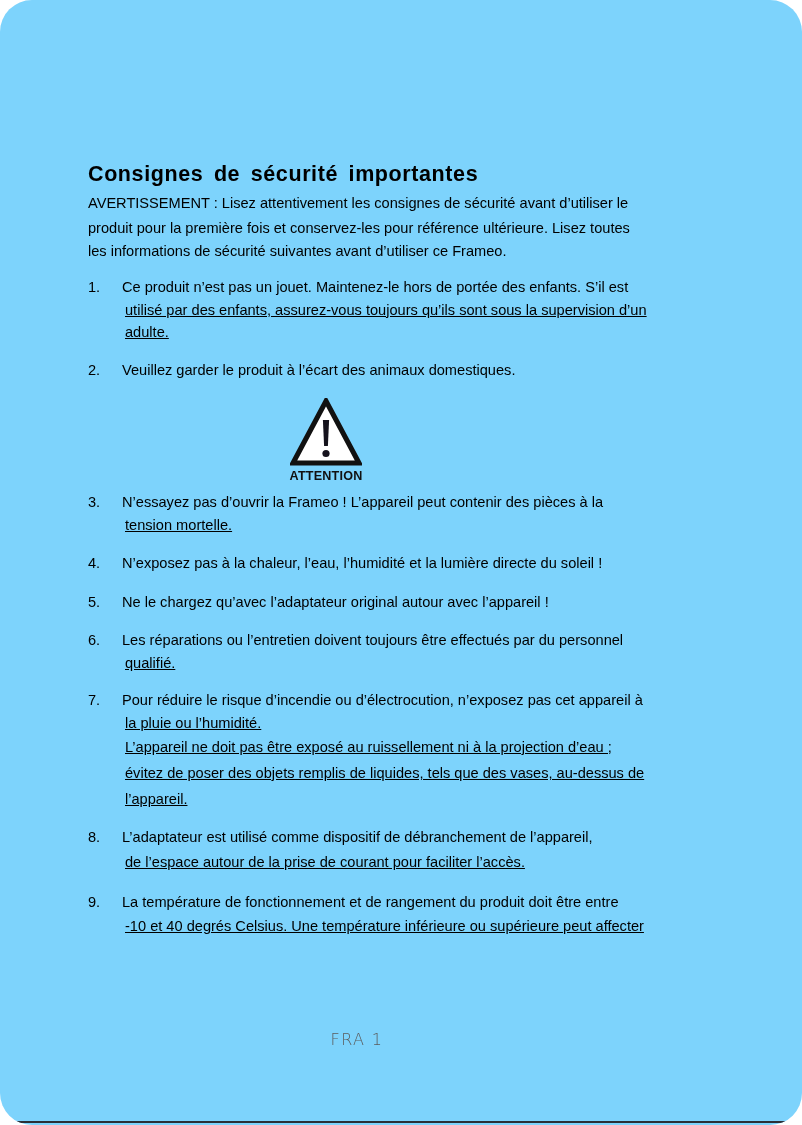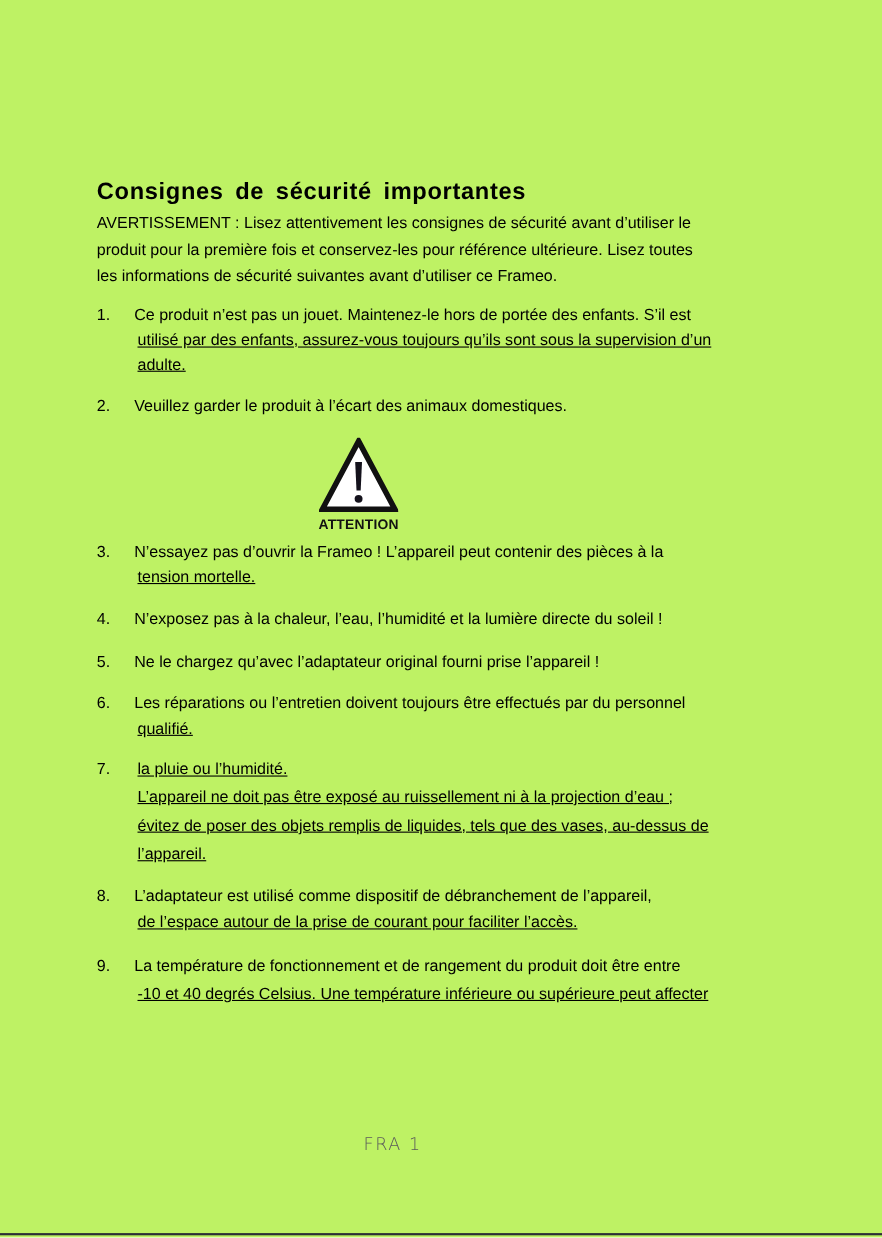--- a/index.html
+++ b/index.html
@@ -4,24 +4,25 @@
 <style>
   html, body {
     margin: 0;
     padding: 0;
     background: #ffffff;
   }
   .page {
     position: relative;
     width: 802px;
     height: 1125px;
-    background: #bef264;
+    background: #7dd3fc;
     overflow: hidden;
     font-family: "Liberation Sans", sans-serif;
     color: #000000;
+    border-radius: 32px;
     -webkit-font-smoothing: antialiased;
   }
 
   
   .doc-title {
     position: absolute;
     left: 88px;
     top: 148px;
     font-size: 21.5px;
     font-weight: bold;
@@ -163,35 +164,36 @@
 
     <div class="item">
       <span class="num">4.</span>
       <span class="line">N’exposez pas à la chaleur, l’eau, l’humidité et la lumière directe du soleil !</span>
     </div>
 
     <div class="gap-c"></div>
 
     <div class="item">
       <span class="num">5.</span>
-      <span class="line">Ne le chargez qu’avec l’adaptateur original fourni prise l’appareil !</span>
+      <span class="line">Ne le chargez qu’avec l’adaptateur original autour avec l’appareil !</span>
     </div>
 
     <div class="gap-c"></div>
 
     <div class="item">
       <span class="num">6.</span>
       <span class="line">Les réparations ou l’entretien doivent toujours être effectués par du personnel</span>
       <span class="line ind">qualifié.</span>
     </div>
 
     <div class="gap-b"></div>
 
     <div class="item">
       <span class="num">7.</span>
+      <span class="line">Pour réduire le risque d’incendie ou d’électrocution, n’exposez pas cet appareil à</span>
       <span class="line ind">la  pluie  ou  l’humidité.</span>
       <span class="line ind" style="line-height:26px">L’appareil ne doit pas être exposé au ruissellement ni à la projection d’eau ;</span>
       <span class="line ind" style="line-height:26px">évitez de poser des objets remplis de liquides, tels que des vases, au-dessus de</span>
       <span class="line ind" style="line-height:26px">l’appareil.</span>
     </div>
 
     <div class="gap-a"></div>
 
     <div class="item">
       <span class="num">8.</span>

